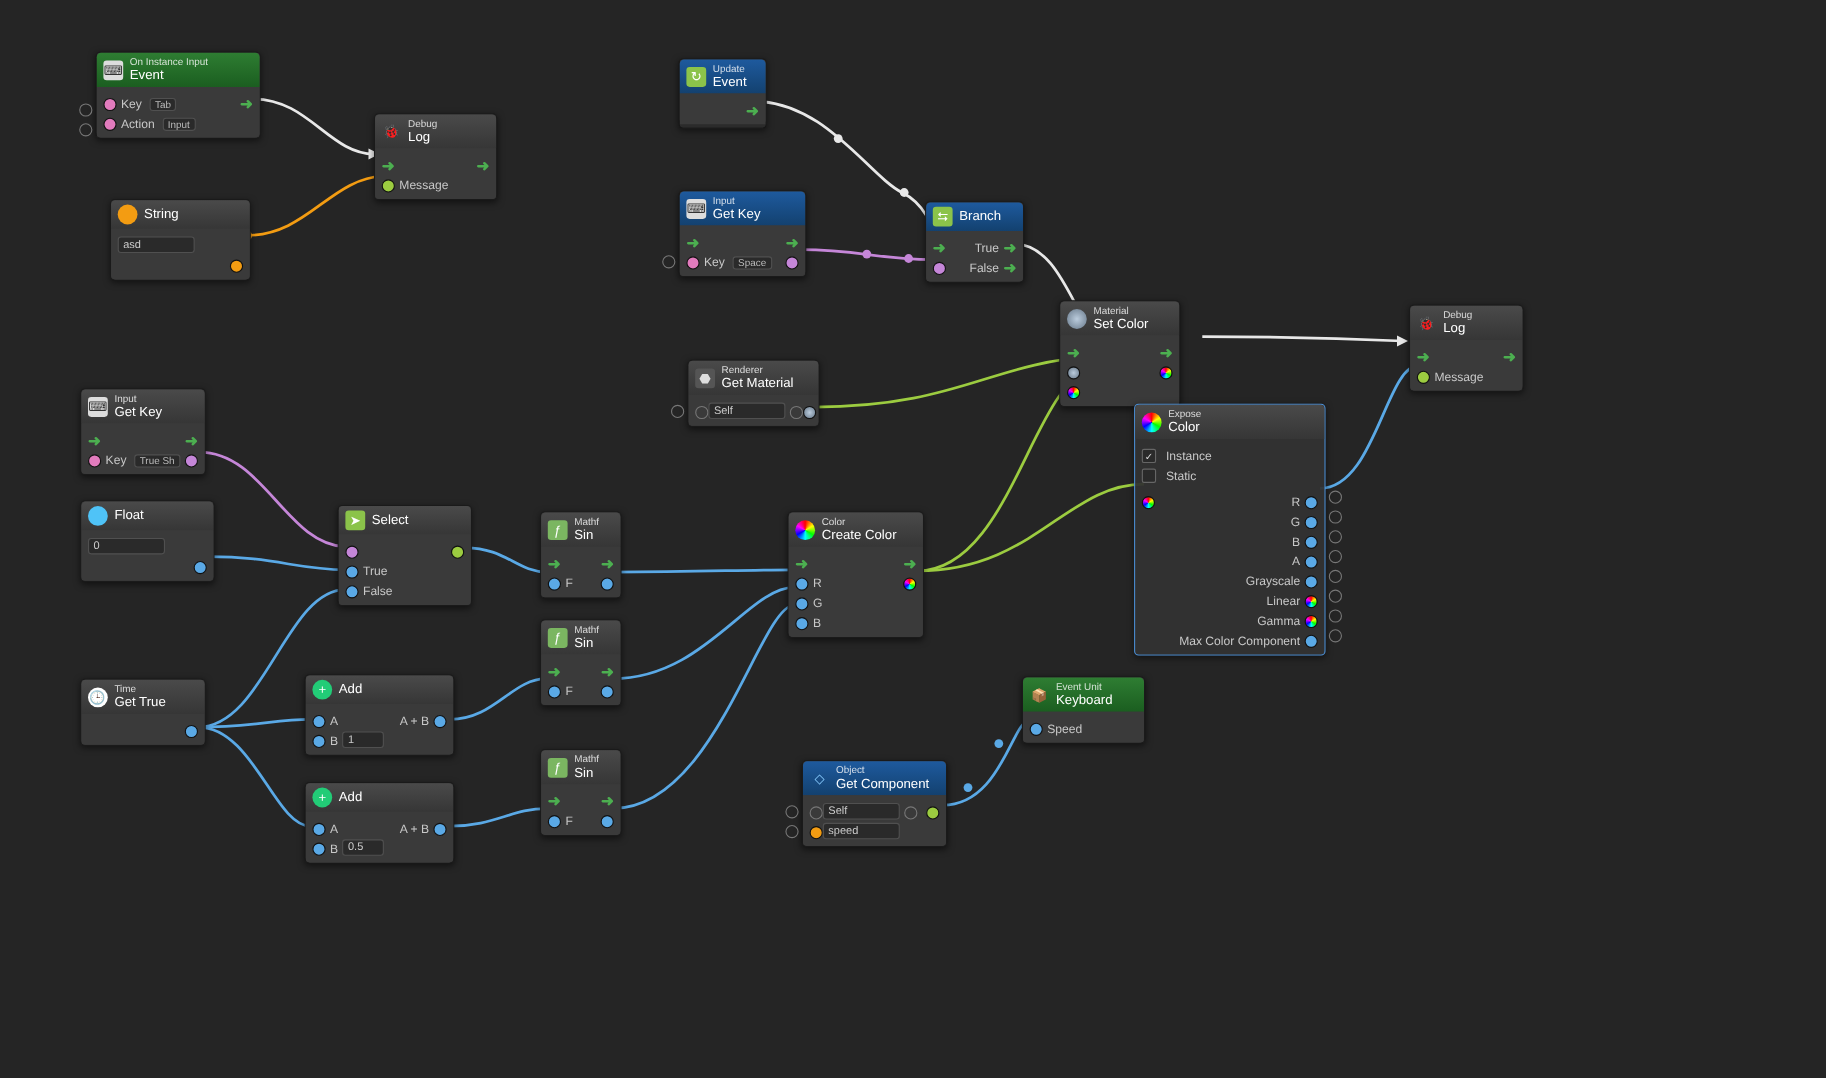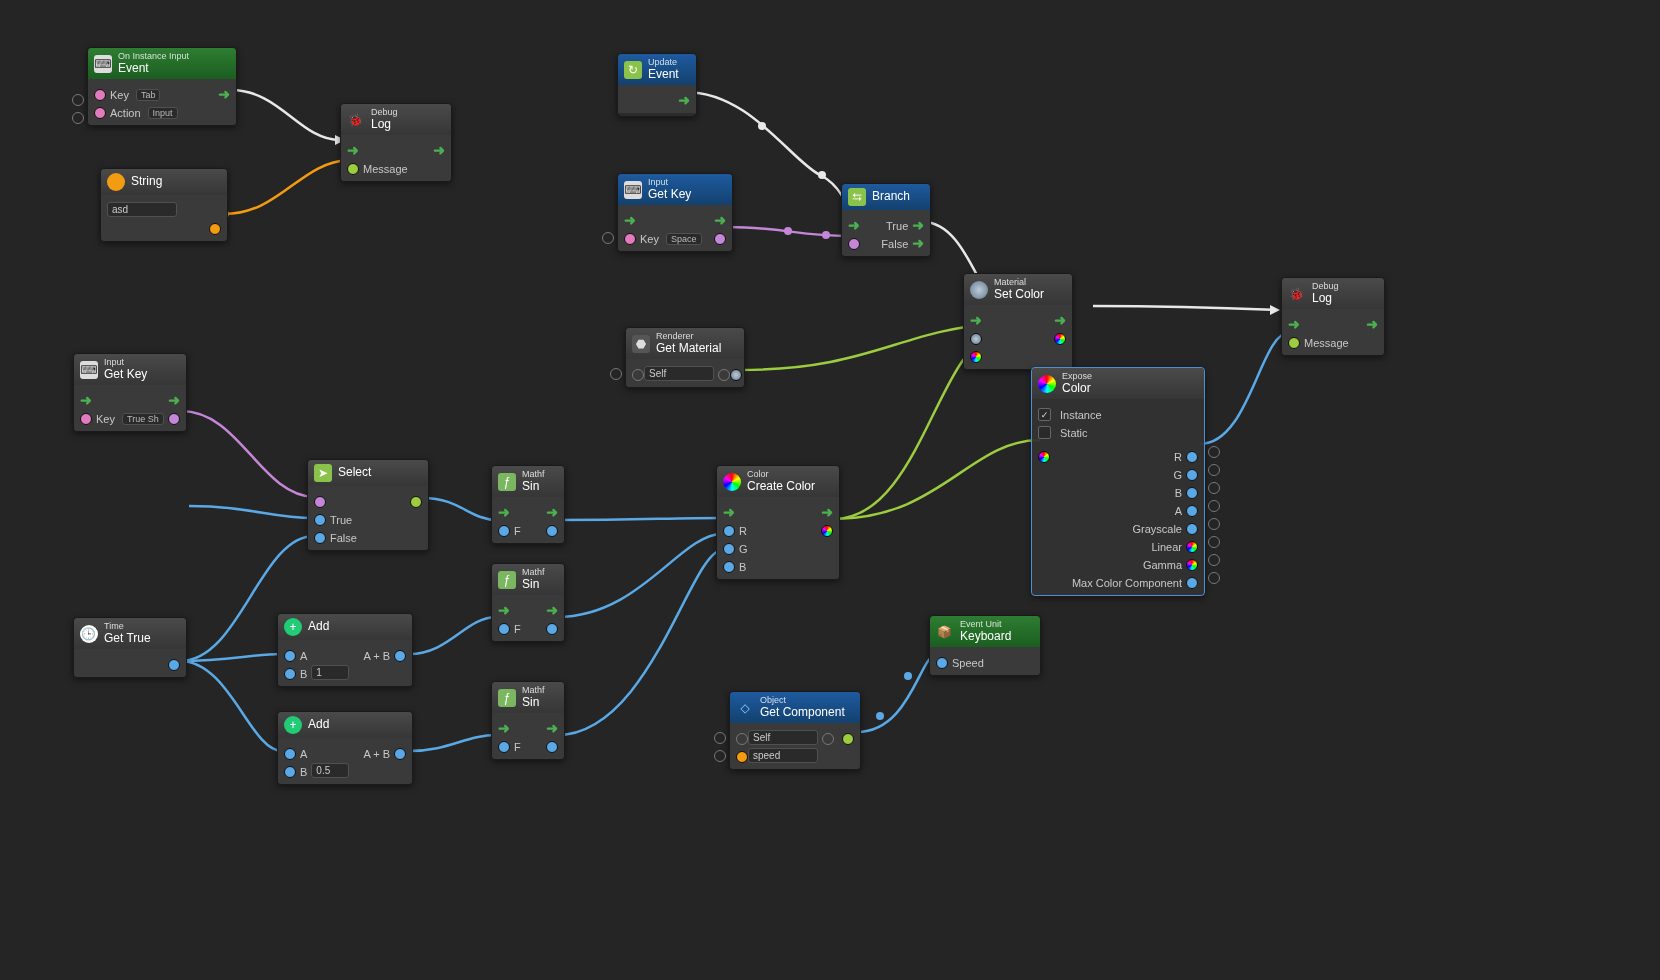--- a/index.html
+++ b/index.html
@@ -132,21 +132,21 @@
           <span style="flex:1"></span>
           <span class="arrow">➜</span>
         </div>
     <div class="row">
           <span class="dot c-lime"></span>
           <span class="lbl">Message</span>
         </div>
   </div>
 </div>
 
-<div class="node" style="left:100px;top:168px;width:126px">
+<div class="node" style="left:100px;top:181px;width:126px">
   <div class="hdr gray">
         <div class="hicon c-orange" style="border-radius:50%"></div>
     <div class="htxt">
           <span class="ttl">String</span>
         </div>
       </div>
   <div class="body">
     <div class="row">
           <span class="input">asd</span>
         </div>
@@ -303,20 +303,36 @@
     <div class="row">
           <span class="dot c-pink"></span>
           <span class="lbl">Key</span>
           <span class="tag">True Sh</span>
       <span style="flex:1"></span>
           <span class="dot c-mag"></span>
         </div>
   </div>
 </div>
 
+<div class="node" style="left:73px;top:455px;width:120px">
+  <div class="hdr gray">
+        <div class="hicon c-cyan" style="border-radius:50%"></div>
+    <div class="htxt">
+          <span class="ttl">Float</span>
+        </div>
+      </div>
+  <div class="body">
+    <div class="row">
+          <span class="input">0</span>
+        </div>
+    <div class="row r">
+          <span class="dot c-blue"></span>
+        </div>
+  </div>
+</div>
 
 <div class="node" style="left:307px;top:459px;width:120px">
   <div class="hdr gray">
         <div class="hicon" style="background:#8bc34a;color:#fff">➤</div>
     <div class="htxt">
           <span class="ttl">Select</span>
         </div>
       </div>
   <div class="body">
     <div class="row">

